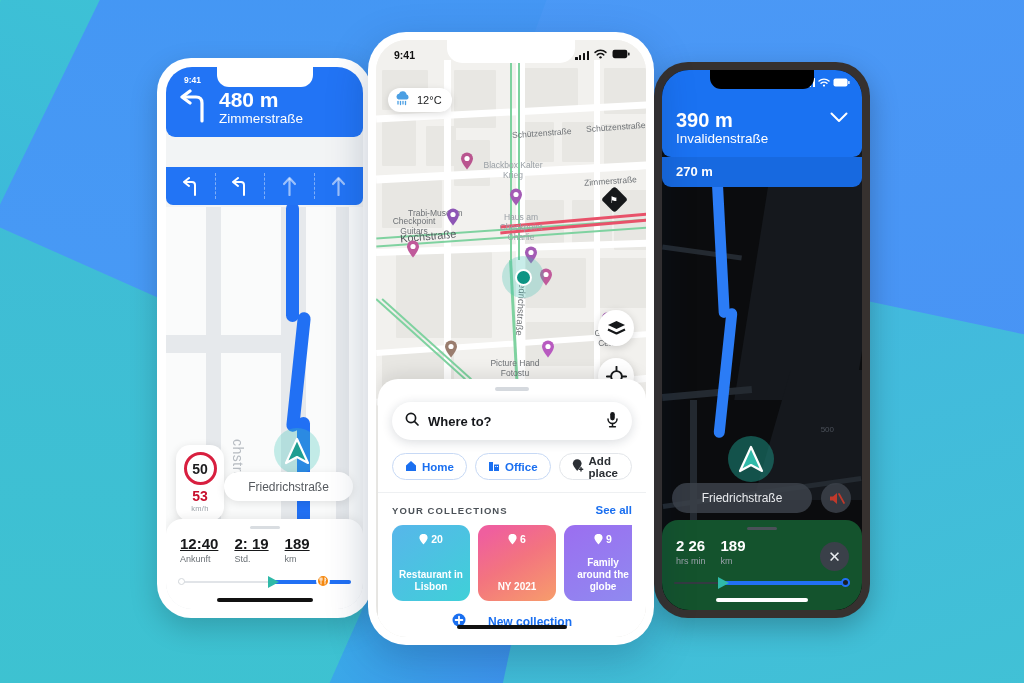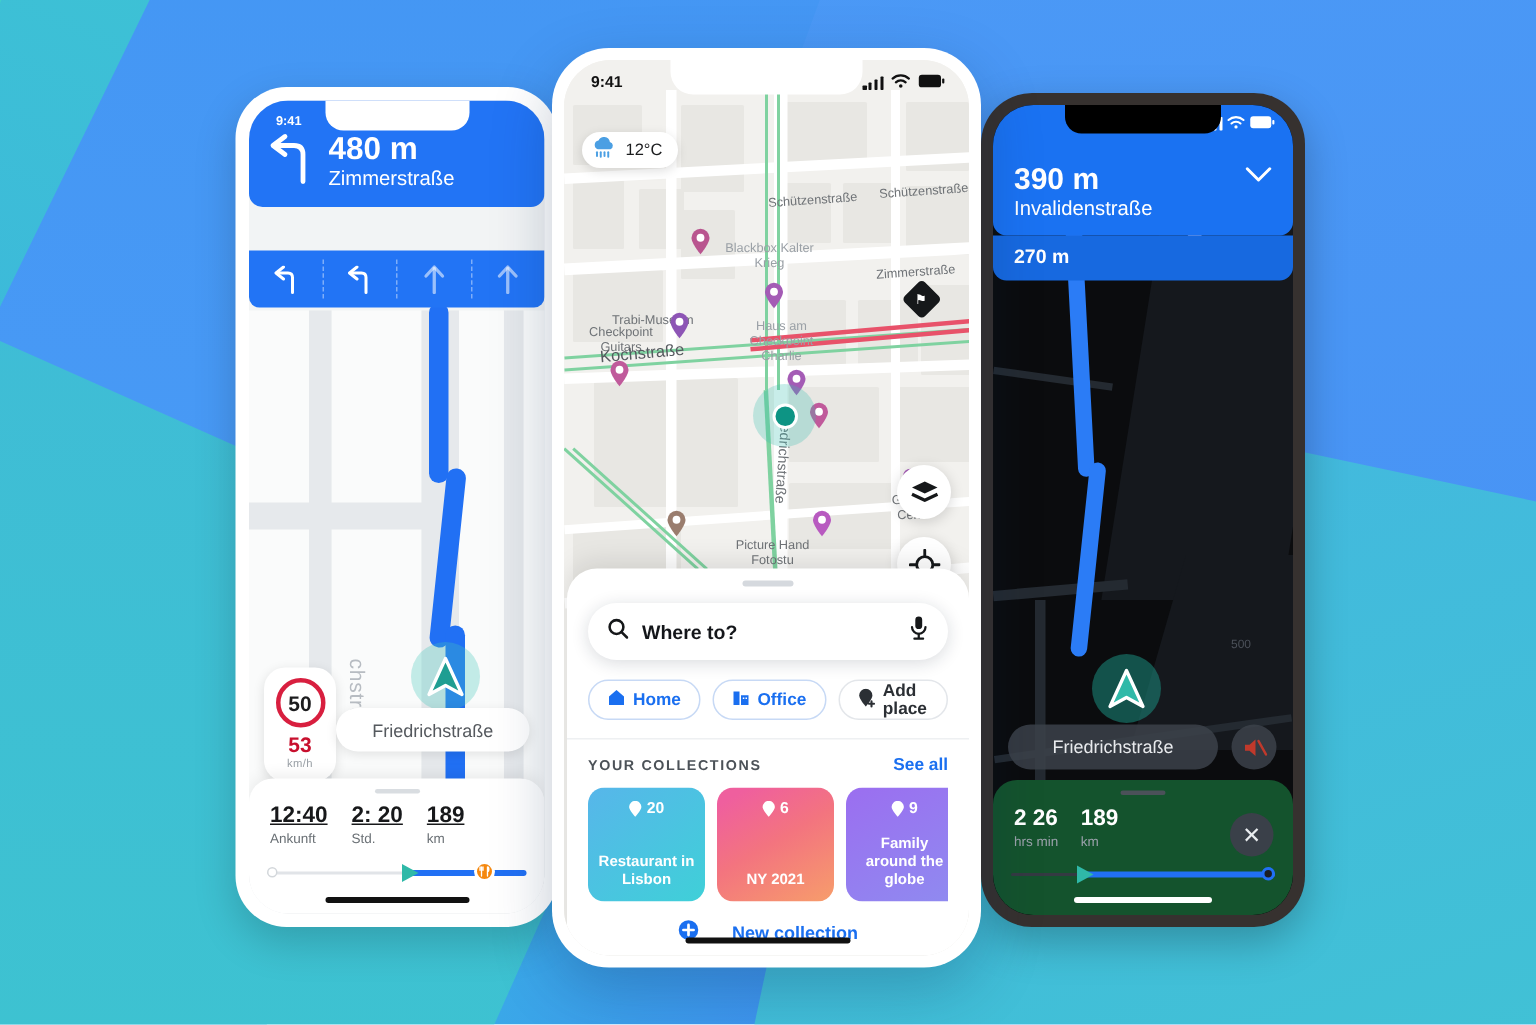--- a/index.html
+++ b/index.html
@@ -423,21 +423,21 @@
       <div class="streetpill">Friedrichstraße</div>
 
       <div class="lsheet">
         <div class="grabber"></div>
         <div class="etarow">
           <div>
             <div class="etaval">12:40</div>
             <div class="etalbl">Ankunft</div>
           </div>
           <div>
-            <div class="etaval">2: 20</div>
+            <div class="etaval">2: 19</div>
             <div class="etalbl">Std.</div>
           </div>
           <div>
             <div class="etaval">189</div>
             <div class="etalbl">km</div>
           </div>
         </div>
         <div class="progwrap">
           <div class="progline"></div>
           <div class="progfill"></div>

